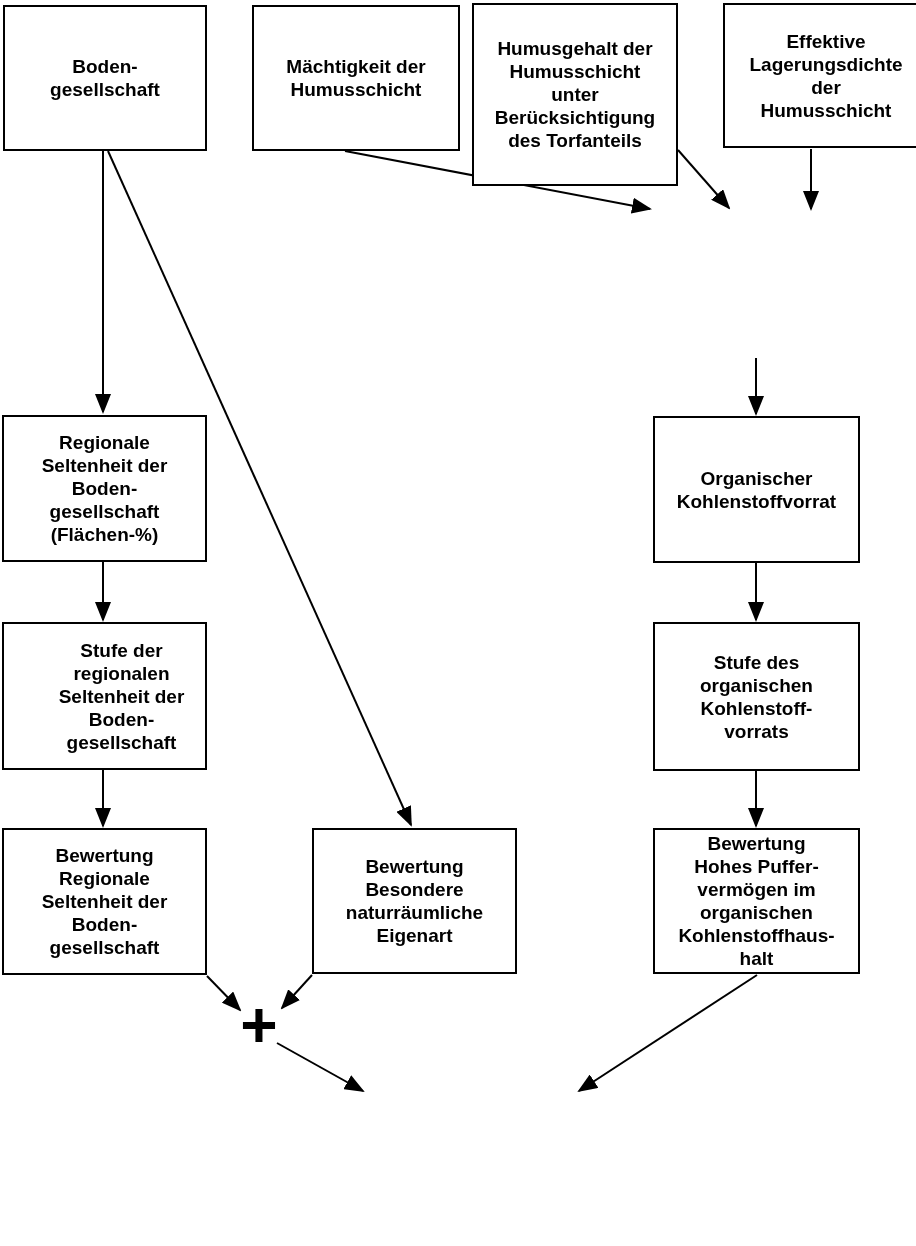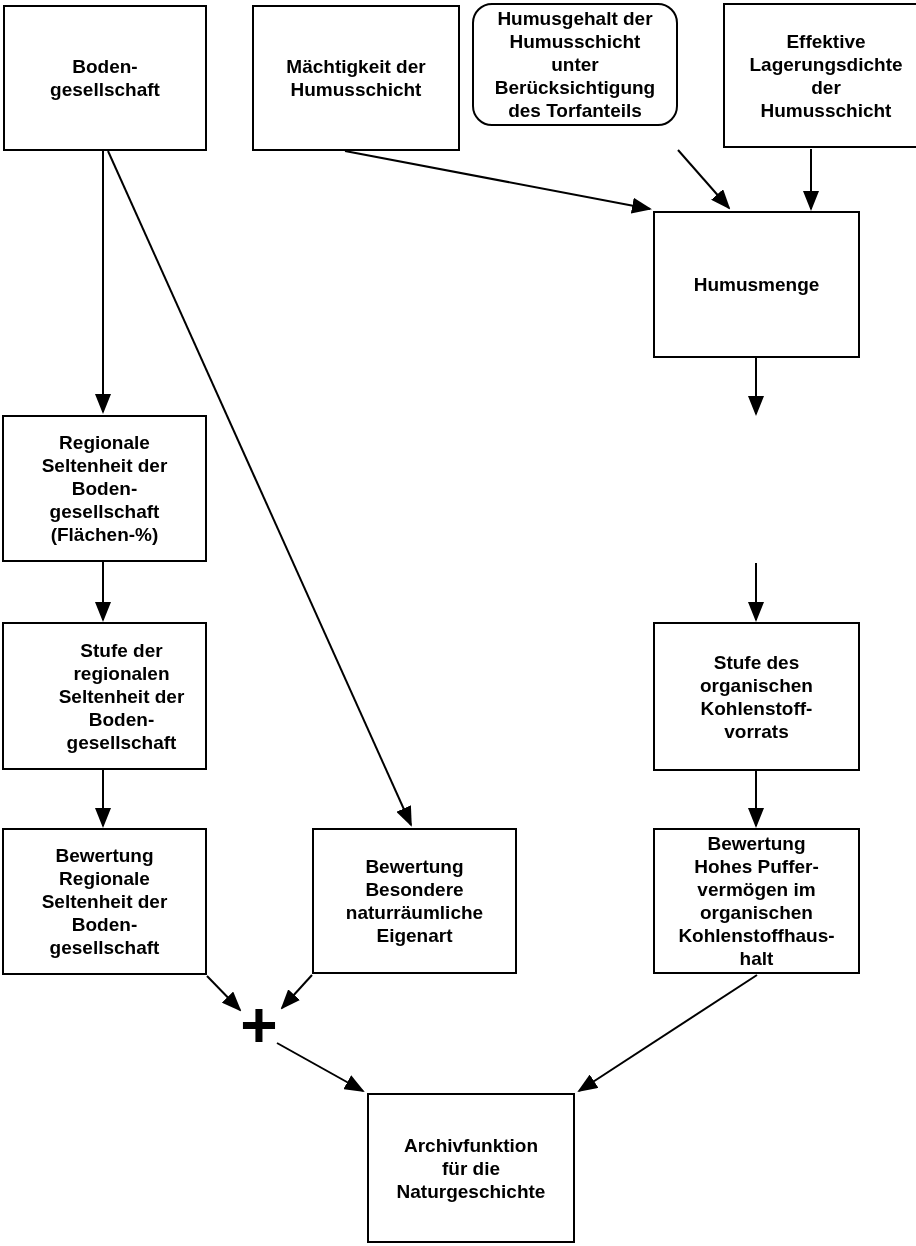--- a/index.html
+++ b/index.html
@@ -53,21 +53,21 @@
     justify-content: center;
     font-weight: bold;
     font-size: 64px;
     line-height: 1;
     color: #000000;
     z-index: 2;
   }
   
   #n-bodengesellschaft      { left: 3px;   top: 5px;    width: 204px; height: 146px; }
   #n-maechtigkeit           { left: 252px; top: 5px;    width: 208px; height: 146px; }
-  #n-humusgehalt            { left: 472px; top: 3px;    width: 206px; height: 123px; border-radius: 20px; }
+  #n-humusgehalt            { left: 472px; top: 3px;    width: 206px; height: 183px; }
   #n-lagerungsdichte        { left: 708px; top: 3px;    width: 206px; height: 145px; margin-left: 15px; }
   #n-humusmenge             { left: 653px; top: 211px;  width: 207px; height: 147px; }
   #n-regionale-seltenheit   { left: 2px;   top: 415px;  width: 205px; height: 147px; }
   #n-organischer-vorrat     { left: 653px; top: 416px;  width: 207px; height: 147px; }
   #n-stufe-regionale        { left: 2px;   top: 622px;  width: 205px; height: 148px; padding-left: 34px; }
   #n-stufe-kohlenstoff      { left: 653px; top: 622px;  width: 207px; height: 149px; }
   #n-bewertung-regionale    { left: 2px;   top: 828px;  width: 205px; height: 147px; }
   #n-bewertung-eigenart     { left: 312px; top: 828px;  width: 205px; height: 146px; }
   #n-bewertung-puffer       { left: 653px; top: 828px;  width: 207px; height: 146px; }
   #n-archivfunktion         { left: 367px; top: 1093px; width: 208px; height: 150px; }
@@ -117,32 +117,33 @@
 des Torfanteils</span>
   </div>
 
   <div class="node" id="n-lagerungsdichte">
     <span>Effektive
 Lagerungsdichte
 der
 Humusschicht</span>
   </div>
 
-  <div class="node" id="n-humusmenge">
-    <span>Humusmenge</span>
-  </div>
 
   <div class="node" id="n-regionale-seltenheit">
     <span>Regionale
 Seltenheit der
 Boden-
 gesellschaft
 (Flächen-%)</span>
   </div>
 
+  <div class="node" id="n-organischer-vorrat">
+    <span>Organischer
+Kohlenstoffvorrat</span>
+  </div>
 
   <div class="node" id="n-stufe-regionale">
     <span>Stufe der
 regionalen
 Seltenheit der
 Boden-
 gesellschaft</span>
   </div>
 
   <div class="node" id="n-stufe-kohlenstoff">
@@ -169,23 +170,18 @@
 
   <div class="node" id="n-bewertung-puffer">
     <span>Bewertung
 Hohes Puffer-
 vermögen im
 organischen
 Kohlenstoffhaus-
 halt</span>
   </div>
 
-  <div class="node" id="n-archivfunktion">
-    <span>Archivfunktion
-für die
-Naturgeschichte</span>
-  </div>
 
   <div class="plus">
     <span>+</span>
   </div>
 
 </div>
 
 </body></html>

